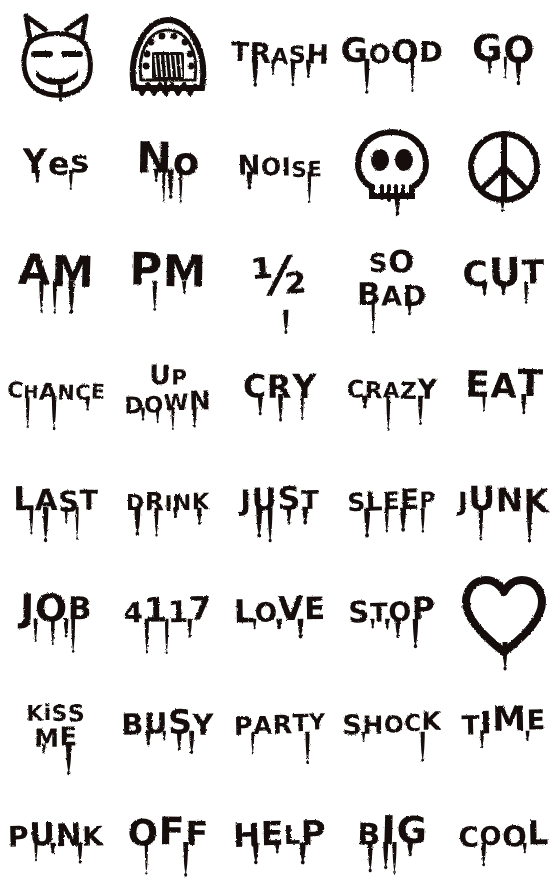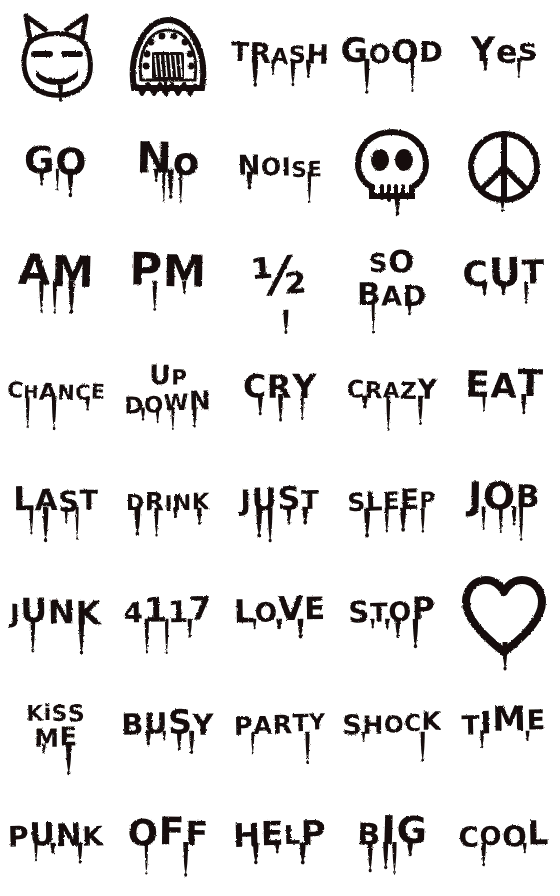--- a/index.html
+++ b/index.html
@@ -143,57 +143,57 @@
           <ellipse cx="30.886814163892357" cy="91.75852624392" rx="1.5770864725132347" ry="1.984076529936005" fill="#140f0c" filter="url(#gr4)"></ellipse>
           <path d="M74.63090362644837,58.78 C74.8074655165034,76.32556626551371 75.42543213169596,84.93884425040227 76.39652252699855,90.6810295736613 C77.36761292230115,84.93884425040227 77.9855795374937,76.32556626551371 78.16214142754873,58.78 Z" fill="#140f0c" filter="url(#gr4)"></path>
           <ellipse cx="76.39652252699855" cy="90.6810295736613" rx="1.094683718341108" ry="1.377182742429136" fill="#140f0c" filter="url(#gr4)"></ellipse>
         </g>
         <title>GOOD</title>
       </svg>
     </div>
     <div class="cell">
       <svg class="art" viewBox="0 0 112 112" width="112" height="112">
         <defs>
-          <filter id="gr6" x="-35%" y="-35%" width="180%" height="190%">
-            <feTurbulence type="fractalNoise" baseFrequency="0.55 0.35" numOctaves="3" seed="42" result="n"></feTurbulence>
-            <feDisplacementMap in="SourceGraphic" in2="n" scale="2.4" xChannelSelector="R" yChannelSelector="G"></feDisplacementMap>
-          </filter>
-        </defs>
-        <g filter="url(#gr6)">
-          <text x="56" y="64" text-anchor="middle" font-size="34" font-family="&quot;DejaVu Sans&quot;, sans-serif" font-weight="bold" letter-spacing="0.68" fill="#140f0c" transform="rotate(0.36 56 64)"><tspan dy="-2.69" font-size="33.93">Y</tspan><tspan dy="1.45" font-size="32.09">e</tspan><tspan dy="-2.61" font-size="31.35">s</tspan></text>
-        </g>
-        <g>
-          <path d="M34.82738366613852,57.88 C35.08439307709634,63.904852827074805 35.98392601544869,66.86250785127515 37.397477775716666,68.83427786740873 C38.811029535984645,66.86250785127515 39.710562474336996,63.904852827074805 39.96757188529481,57.88 Z" fill="#140f0c" filter="url(#gr6)"></path>
-          <ellipse cx="37.397477775716666" cy="68.83427786740873" rx="1.5934583479384503" ry="2.0046734054709536" fill="#140f0c" filter="url(#gr6)"></ellipse>
-          <path d="M69.0337288226315,57.88 C69.21859756374602,68.12458999745044 69.86563815764677,73.1537523598352 70.88241623377652,76.5065272680917 C71.89919430990628,73.1537523598352 72.54623490380703,68.12458999745044 72.73110364492155,57.88 Z" fill="#140f0c" filter="url(#gr6)"></path>
-          <ellipse cx="70.88241623377652" cy="76.5065272680917" rx="1.14618619490991" ry="1.4419761806931126" fill="#140f0c" filter="url(#gr6)"></ellipse>
-        </g>
-        <title>Yes</title>
-      </svg>
-    </div>
-    <div class="cell">
-      <svg class="art" viewBox="0 0 112 112" width="112" height="112">
-        <defs>
           <filter id="gr5" x="-35%" y="-35%" width="180%" height="190%">
             <feTurbulence type="fractalNoise" baseFrequency="0.55 0.35" numOctaves="3" seed="35" result="n"></feTurbulence>
             <feDisplacementMap in="SourceGraphic" in2="n" scale="2.4" xChannelSelector="R" yChannelSelector="G"></feDisplacementMap>
           </filter>
         </defs>
         <g filter="url(#gr5)">
           <text x="56" y="64" text-anchor="middle" font-size="40" font-family="&quot;DejaVu Sans&quot;, sans-serif" font-weight="bold" letter-spacing="0.80" fill="#140f0c" transform="rotate(-0.87 56 64)"><tspan dy="-3.17" font-size="37.14">G</tspan><tspan dy="1.81" font-size="36.76">O</tspan></text>
         </g>
         <g>
           <path d="M39.3600656381902,56.8 C39.58496897179631,65.00110910348697 40.37213063941768,69.02710811792603 41.60909897425128,71.7111074608854 C42.84606730908488,69.02710811792603 43.633228976706256,65.00110910348697 43.858132310312364,56.8 Z" fill="#140f0c" filter="url(#gr5)"></path>
           <ellipse cx="41.60909897425128" cy="71.7111074608854" rx="1.3944006683578722" ry="1.7542460021276456" fill="#140f0c" filter="url(#gr5)"></ellipse>
           <path d="M55.844467698218736,56.8 C55.9951062914637,67.9871220813013 56.52234136782106,73.47898201212192 57.35085363066835,77.14022196600234 C58.17936589351563,73.47898201212192 58.706600969872994,67.9871220813013 58.85723956311796,56.8 Z" fill="#140f0c" filter="url(#gr5)"></path>
           <ellipse cx="57.35085363066835" cy="77.14022196600234" rx="0.9339592781187588" ry="1.1749810273106966" fill="#140f0c" filter="url(#gr5)"></ellipse>
           <path d="M67.53390113407178,56.8 C67.8223128179296,71.26021867162568 68.83175371143199,78.35887147406011 70.41801797265002,83.09130667568306 C72.00428223386805,78.35887147406011 73.01372312737044,71.26021867162568 73.30213481122826,56.8 Z" fill="#140f0c" filter="url(#gr5)"></path>
           <ellipse cx="70.41801797265002" cy="83.09130667568306" rx="1.788152439918511" ry="2.24961113409103" fill="#140f0c" filter="url(#gr5)"></ellipse>
         </g>
         <title>GO</title>
+      </svg>
+    </div>
+    <div class="cell">
+      <svg class="art" viewBox="0 0 112 112" width="112" height="112">
+        <defs>
+          <filter id="gr6" x="-35%" y="-35%" width="180%" height="190%">
+            <feTurbulence type="fractalNoise" baseFrequency="0.55 0.35" numOctaves="3" seed="42" result="n"></feTurbulence>
+            <feDisplacementMap in="SourceGraphic" in2="n" scale="2.4" xChannelSelector="R" yChannelSelector="G"></feDisplacementMap>
+          </filter>
+        </defs>
+        <g filter="url(#gr6)">
+          <text x="56" y="64" text-anchor="middle" font-size="34" font-family="&quot;DejaVu Sans&quot;, sans-serif" font-weight="bold" letter-spacing="0.68" fill="#140f0c" transform="rotate(0.36 56 64)"><tspan dy="-2.69" font-size="33.93">Y</tspan><tspan dy="1.45" font-size="32.09">e</tspan><tspan dy="-2.61" font-size="31.35">s</tspan></text>
+        </g>
+        <g>
+          <path d="M34.82738366613852,57.88 C35.08439307709634,63.904852827074805 35.98392601544869,66.86250785127515 37.397477775716666,68.83427786740873 C38.811029535984645,66.86250785127515 39.710562474336996,63.904852827074805 39.96757188529481,57.88 Z" fill="#140f0c" filter="url(#gr6)"></path>
+          <ellipse cx="37.397477775716666" cy="68.83427786740873" rx="1.5934583479384503" ry="2.0046734054709536" fill="#140f0c" filter="url(#gr6)"></ellipse>
+          <path d="M69.0337288226315,57.88 C69.21859756374602,68.12458999745044 69.86563815764677,73.1537523598352 70.88241623377652,76.5065272680917 C71.89919430990628,73.1537523598352 72.54623490380703,68.12458999745044 72.73110364492155,57.88 Z" fill="#140f0c" filter="url(#gr6)"></path>
+          <ellipse cx="70.88241623377652" cy="76.5065272680917" rx="1.14618619490991" ry="1.4419761806931126" fill="#140f0c" filter="url(#gr6)"></ellipse>
+        </g>
+        <title>Yes</title>
       </svg>
     </div>
     <div class="cell">
       <svg class="art" viewBox="0 0 112 112" width="112" height="112">
         <defs>
           <filter id="gr7" x="-35%" y="-35%" width="180%" height="190%">
             <feTurbulence type="fractalNoise" baseFrequency="0.55 0.35" numOctaves="3" seed="49" result="n"></feTurbulence>
             <feDisplacementMap in="SourceGraphic" in2="n" scale="2.4" xChannelSelector="R" yChannelSelector="G"></feDisplacementMap>
           </filter>
         </defs>
@@ -579,20 +579,40 @@
           <ellipse cx="67.16204096438553" cy="81.5114717065836" rx="1.8437274246464739" ry="2.319528050361693" fill="#140f0c" filter="url(#gr24)"></ellipse>
           <path d="M85.03667908072163,59.68 C85.22006593446253,72.64895834088229 85.86191992255571,79.01553789004268 86.87054761813073,83.25992425614962 C87.87917531370574,79.01553789004268 88.52102930179893,72.64895834088229 88.70441615553983,59.68 Z" fill="#140f0c" filter="url(#gr24)"></path>
           <ellipse cx="86.87054761813073" cy="83.25992425614962" rx="1.1369984931936474" ry="1.4304174591791048" fill="#140f0c" filter="url(#gr24)"></ellipse>
         </g>
         <title>SLEEP</title>
       </svg>
     </div>
     <div class="cell">
       <svg class="art" viewBox="0 0 112 112" width="112" height="112">
         <defs>
+          <filter id="gr26" x="-35%" y="-35%" width="180%" height="190%">
+            <feTurbulence type="fractalNoise" baseFrequency="0.55 0.35" numOctaves="3" seed="85" result="n"></feTurbulence>
+            <feDisplacementMap in="SourceGraphic" in2="n" scale="2.4" xChannelSelector="R" yChannelSelector="G"></feDisplacementMap>
+          </filter>
+        </defs>
+        <g filter="url(#gr26)">
+          <text x="56" y="64" text-anchor="middle" font-size="29" font-family="&quot;DejaVu Sans&quot;, sans-serif" font-weight="bold" letter-spacing="0.58" fill="#140f0c" transform="rotate(-0.82 56 64)"><tspan dy="-2.20" font-size="25.71">J</tspan><tspan dy="-0.22" font-size="33.14">U</tspan><tspan dy="1.72" font-size="32.60">N</tspan><tspan dy="1.72" font-size="32.68">K</tspan></text>
+        </g>
+        <g>
+          <path d="M30.603833668496307,58.78 C30.834521578750127,76.3173649216605 31.641929264638506,84.92661679229384 32.91071277103453,90.66611803938274 C34.17949627743056,84.92661679229384 34.98690396331894,76.3173649216605 35.21759187357276,58.78 Z" fill="#140f0c" filter="url(#gr26)"></path>
+          <ellipse cx="32.91071277103453" cy="90.66611803938274" rx="1.4302650435737008" ry="1.7993656999798173" fill="#140f0c" filter="url(#gr26)"></ellipse>
+          <path d="M78.83154816164779,58.78 C79.09750363053521,77.41854670202224 80.0283477716412,86.56837871937861 81.49110285052201,92.66826673094954 C82.95385792940283,86.56837871937861 83.88470207050881,77.41854670202224 84.15065753939624,58.78 Z" fill="#140f0c" filter="url(#gr26)"></path>
+          <ellipse cx="81.49110285052201" cy="92.66826673094954" rx="1.6489239071020148" ry="2.0744526573218893" fill="#140f0c" filter="url(#gr26)"></ellipse>
+        </g>
+        <title>JUNK</title>
+      </svg>
+    </div>
+    <div class="cell">
+      <svg class="art" viewBox="0 0 112 112" width="112" height="112">
+        <defs>
           <filter id="gr25" x="-35%" y="-35%" width="180%" height="190%">
             <feTurbulence type="fractalNoise" baseFrequency="0.55 0.35" numOctaves="3" seed="78" result="n"></feTurbulence>
             <feDisplacementMap in="SourceGraphic" in2="n" scale="2.4" xChannelSelector="R" yChannelSelector="G"></feDisplacementMap>
           </filter>
         </defs>
         <g filter="url(#gr25)">
           <text x="56" y="64" text-anchor="middle" font-size="34" font-family="&quot;DejaVu Sans&quot;, sans-serif" font-weight="bold" letter-spacing="0.68" fill="#140f0c" transform="rotate(0.67 56 64)"><tspan dy="-2.59" font-size="37.99">J</tspan><tspan dy="-0.17" font-size="38.01">O</tspan><tspan dy="-2.30" font-size="31.25">B</tspan></text>
         </g>
         <g>
           <path d="M33.67241037583203,57.88 C33.85992041759651,70.34869018317079 34.516205563772196,76.46968354581826 35.54751079347684,80.55034578758324 C36.57881602318148,76.46968354581826 37.235101169357165,70.34869018317079 37.42261121112165,57.88 Z" fill="#140f0c" filter="url(#gr25)"></path>
@@ -603,40 +623,20 @@
           <ellipse cx="66.10449367259116" cy="75.82008943619215" rx="1.3979788531763282" ry="1.758747589479897" fill="#140f0c" filter="url(#gr25)"></ellipse>
           <path d="M71.23926371125437,57.88 C71.43251063063043,76.24927011783167 72.1088748484467,85.26691181203995 73.1717329050151,91.27867294151213 C74.2345909615835,85.26691181203995 74.91095517939978,76.24927011783167 75.10420209877584,57.88 Z" fill="#140f0c" filter="url(#gr25)"></path>
           <ellipse cx="73.1717329050151" cy="91.27867294151213" rx="1.1981309001316605" ry="1.5073259711333793" fill="#140f0c" filter="url(#gr25)"></ellipse>
         </g>
         <title>JOB</title>
       </svg>
     </div>
     <div class="cell">
       <svg class="art" viewBox="0 0 112 112" width="112" height="112">
         <defs>
-          <filter id="gr26" x="-35%" y="-35%" width="180%" height="190%">
-            <feTurbulence type="fractalNoise" baseFrequency="0.55 0.35" numOctaves="3" seed="85" result="n"></feTurbulence>
-            <feDisplacementMap in="SourceGraphic" in2="n" scale="2.4" xChannelSelector="R" yChannelSelector="G"></feDisplacementMap>
-          </filter>
-        </defs>
-        <g filter="url(#gr26)">
-          <text x="56" y="64" text-anchor="middle" font-size="29" font-family="&quot;DejaVu Sans&quot;, sans-serif" font-weight="bold" letter-spacing="0.58" fill="#140f0c" transform="rotate(-0.82 56 64)"><tspan dy="-2.20" font-size="25.71">J</tspan><tspan dy="-0.22" font-size="33.14">U</tspan><tspan dy="1.72" font-size="32.60">N</tspan><tspan dy="1.72" font-size="32.68">K</tspan></text>
-        </g>
-        <g>
-          <path d="M30.603833668496307,58.78 C30.834521578750127,76.3173649216605 31.641929264638506,84.92661679229384 32.91071277103453,90.66611803938274 C34.17949627743056,84.92661679229384 34.98690396331894,76.3173649216605 35.21759187357276,58.78 Z" fill="#140f0c" filter="url(#gr26)"></path>
-          <ellipse cx="32.91071277103453" cy="90.66611803938274" rx="1.4302650435737008" ry="1.7993656999798173" fill="#140f0c" filter="url(#gr26)"></ellipse>
-          <path d="M78.83154816164779,58.78 C79.09750363053521,77.41854670202224 80.0283477716412,86.56837871937861 81.49110285052201,92.66826673094954 C82.95385792940283,86.56837871937861 83.88470207050881,77.41854670202224 84.15065753939624,58.78 Z" fill="#140f0c" filter="url(#gr26)"></path>
-          <ellipse cx="81.49110285052201" cy="92.66826673094954" rx="1.6489239071020148" ry="2.0744526573218893" fill="#140f0c" filter="url(#gr26)"></ellipse>
-        </g>
-        <title>JUNK</title>
-      </svg>
-    </div>
-    <div class="cell">
-      <svg class="art" viewBox="0 0 112 112" width="112" height="112">
-        <defs>
           <filter id="gr27" x="-35%" y="-35%" width="180%" height="190%">
             <feTurbulence type="fractalNoise" baseFrequency="0.55 0.35" numOctaves="3" seed="92" result="n"></feTurbulence>
             <feDisplacementMap in="SourceGraphic" in2="n" scale="2.4" xChannelSelector="R" yChannelSelector="G"></feDisplacementMap>
           </filter>
         </defs>
         <g filter="url(#gr27)">
           <text x="56" y="64" text-anchor="middle" font-size="29" font-family="&quot;DejaVu Sans&quot;, sans-serif" font-weight="bold" letter-spacing="0.58" fill="#140f0c" transform="rotate(-0.86 56 64)"><tspan dy="-2.20" font-size="27.73">4</tspan><tspan dy="-0.29" font-size="33.87">1</tspan><tspan dy="0.75" font-size="29.85">1</tspan><tspan dy="-2.16" font-size="32.08">7</tspan></text>
         </g>
         <g>
           <path d="M32.72932036777895,58.78 C32.938477329130734,76.94005471684974 33.67052669386196,85.85499066875781 34.820889981296745,91.79828130336318 C35.97125326873153,85.85499066875781 36.703302633462755,76.94005471684974 36.912459594814536,58.78 Z" fill="#140f0c" filter="url(#gr27)"></path>

